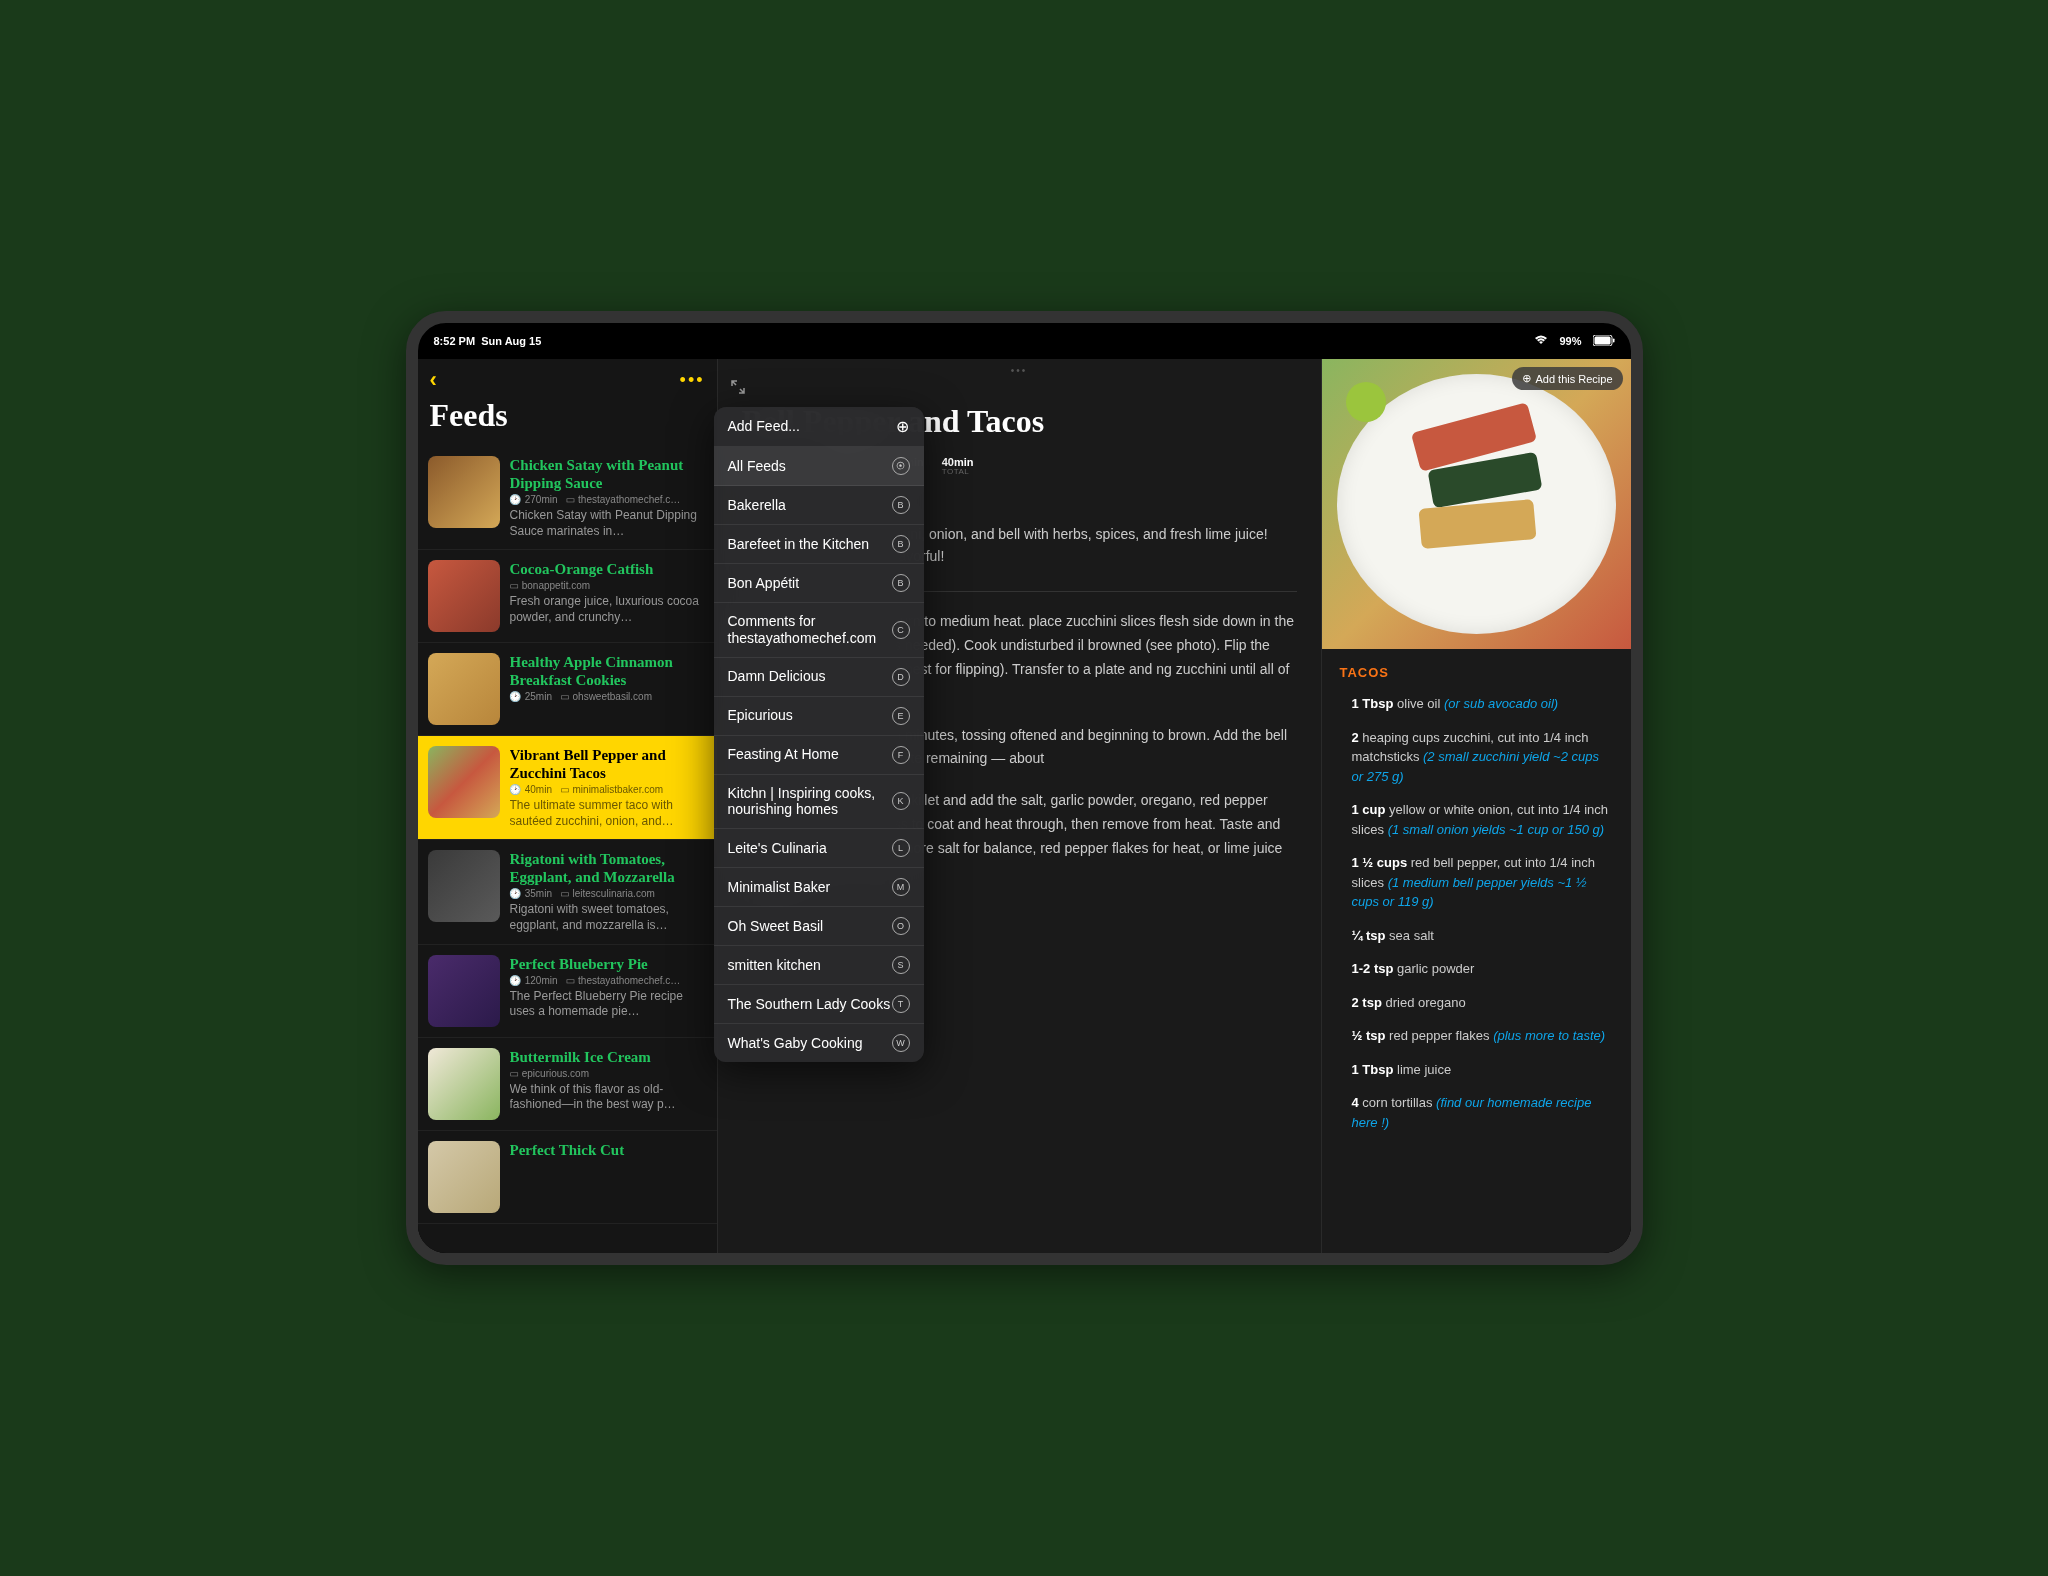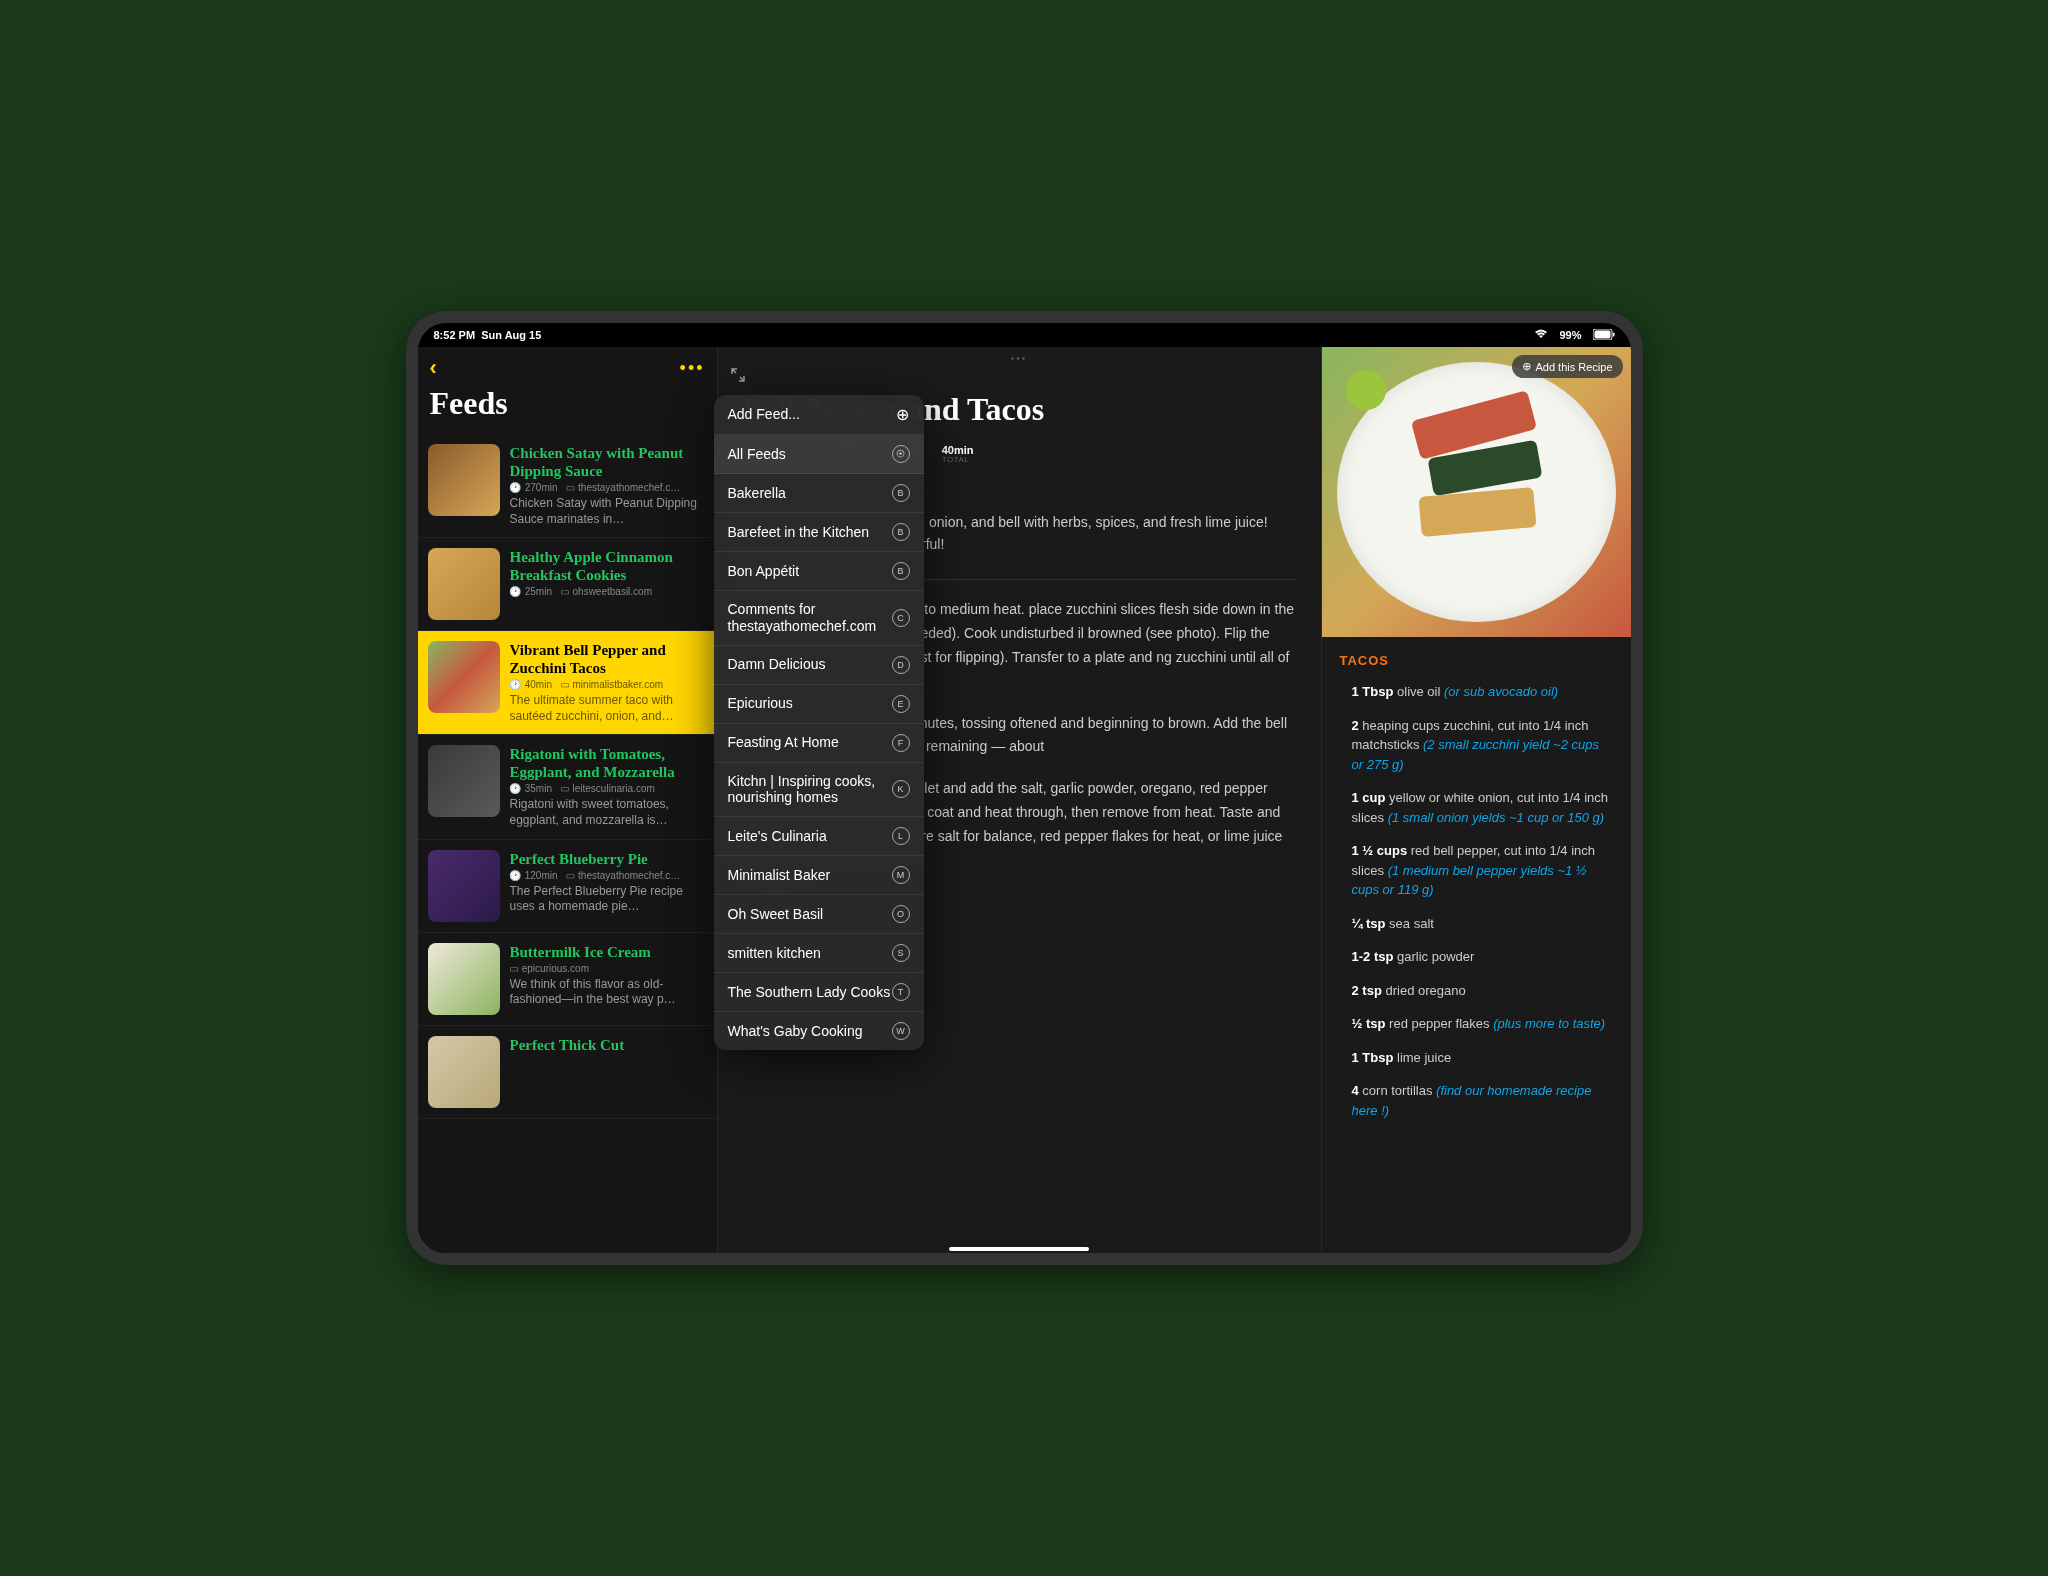--- a/index.html
+++ b/index.html
@@ -15,21 +15,21 @@
   width: 1237px;
   height: 954px;
   background: #000;
   border-radius: 40px;
   border: 12px solid #333;
   box-shadow: 0 10px 40px rgba(0,0,0,0.5);
   overflow: hidden;
   position: relative;
 }
 .status-bar {
-  height: 24px;
+  height: 36px;
   display: flex;
   justify-content: space-between;
   align-items: center;
   padding: 0 16px;
   color: #fff;
   font-size: 11px;
   font-weight: 600;
 }
 .status-right { display: flex; align-items: center; gap: 11px; }
 .app {
@@ -309,20 +309,28 @@
         <span class="more-dots">•••</span>
       </div>
       <div class="feeds-title">Feeds</div>
       <div class="feed-list" id="feed-list">
           <div class="feed-item">
     <div class="feed-thumb t1"></div>
     <div class="feed-content">
       <div class="feed-title">Chicken Satay with Peanut Dipping Sauce</div>
       <div class="feed-meta">🕑 270min &nbsp; ▭ thestayathomechef.c…</div>
       <div class="feed-desc">Chicken Satay with Peanut Dipping Sauce marinates in…</div>
+    </div>
+          </div>
+          <div class="feed-item">
+    <div class="feed-thumb t2"></div>
+    <div class="feed-content">
+      <div class="feed-title">Cocoa-Orange Catfish</div>
+      <div class="feed-meta">▭ bonappetit.com</div>
+      <div class="feed-desc">Fresh orange juice, luxurious cocoa powder, and crunchy…</div>
     </div>
           </div>
           <div class="feed-item">
     <div class="feed-thumb t3"></div>
     <div class="feed-content">
       <div class="feed-title">Healthy Apple Cinnamon Breakfast Cookies</div>
       <div class="feed-meta">🕑 25min &nbsp; ▭ ohsweetbasil.com</div>
 
     </div>
           </div>

